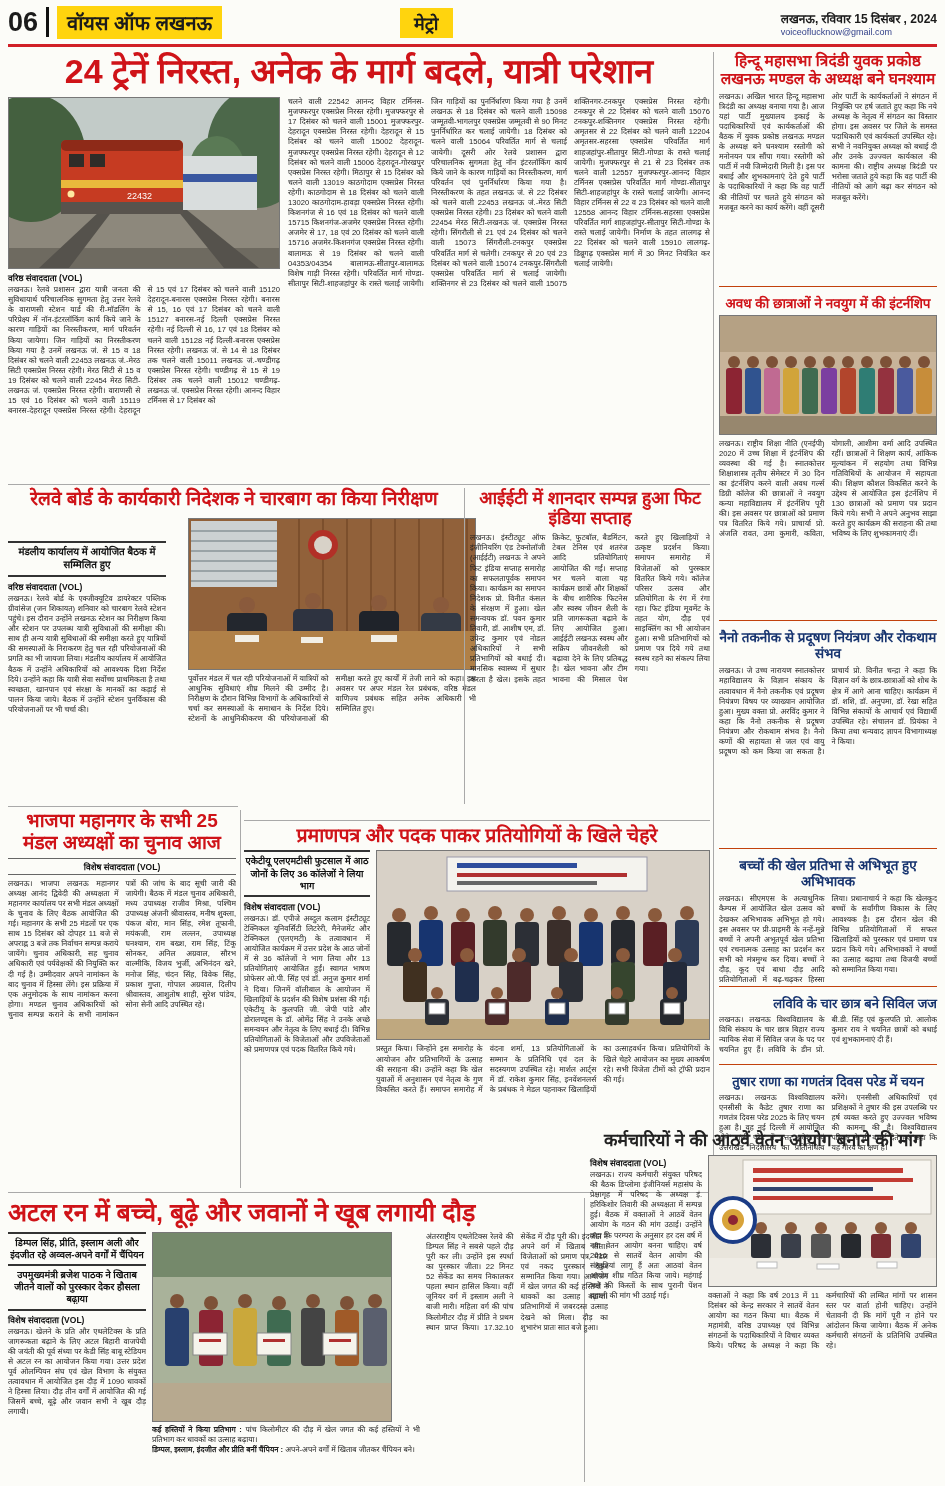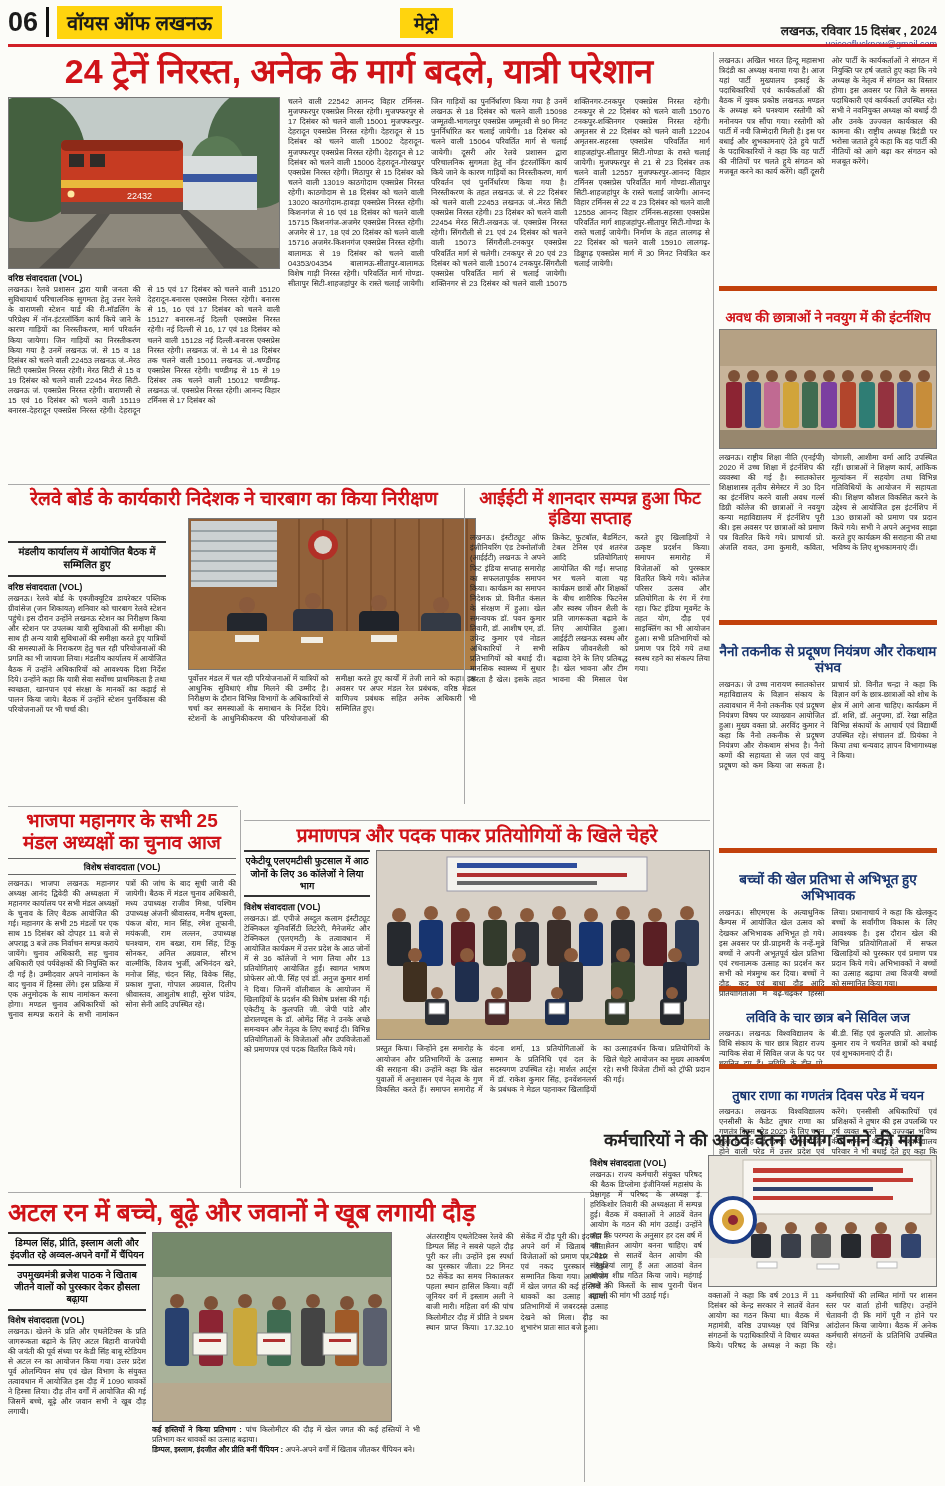--- a/index.html
+++ b/index.html
@@ -11,36 +11,36 @@
   .bt{font-size:7.6px;line-height:1.33;text-align:justify;color:#222;overflow:hidden;}
   .c2{column-count:2;column-gap:7px;}
   .c3{column-count:3;column-gap:7px;}
   .byline{font-size:8.5px;font-weight:bold;color:#111;}
   .byline-c{text-align:center;border-top:1px solid #666;border-bottom:1px solid #666;padding:2px 0;margin:4px 0;}
   .subbox{border-top:2px solid #333;border-bottom:2px solid #333;font-weight:bold;text-align:center;font-size:10px;line-height:1.28;padding:3px 1px;color:#111;}
   .photo{border:1px solid #777;background:#22c55e;overflow:hidden;}
   .photo svg{display:block;}
   .vline{position:absolute;width:1px;background:#a9a9a9;}
   .hline{position:absolute;height:1px;background:#a9a9a9;}
-  .rc{border-top:5px solid #c2410c;padding-top:19px;box-sizing:border-box;}
+  .rc{border-top:1px solid #c2410c;padding-top:9px;box-sizing:border-box;}
   .flexrow{display:flex;}
   .redrule{position:absolute;background:#d12027;}
 </style>
 </head>
 <body>
 
 <div class="page">
 
   <div class="abs" style="left:0;top:0;width:945px;height:44px;display:flex;align-items:center;padding:0 8px;">
     <span style="font-size:27px;font-weight:bold;">06</span>
     <span style="width:3px;height:30px;background:#111;margin:0 8px;display:inline-block;"></span>
     <span style="background:#ffd40e;font-size:20px;font-weight:bold;padding:3px 10px;">वॉयस ऑफ लखनऊ</span>
   </div>
   <div class="abs" style="left:400px;top:8px;background:#ffd40e;font-size:18px;font-weight:bold;padding:3px 14px;">मेट्रो</div>
-  <div class="abs" style="right:8px;top:22px;text-align:right;">
+  <div class="abs" style="right:8px;top:10px;">
     <div style="font-size:12px;font-weight:bold;">लखनऊ, रविवार 15 दिसंबर , 2024</div>
     <div style="font-size:9px;color:#33418a;">voiceoflucknow@gmail.com</div>
   </div>
   <div class="redrule" style="left:8px;top:44px;width:929px;height:3px;"></div>
 
   <div class="abs" style="left:8px;top:52px;width:702px;height:430px;">
     <div class="hl-red" style="font-size:34px;">24 ट्रेनें निरस्त, अनेक के मार्ग बदले, यात्री परेशान</div>
     <div class="flexrow" style="margin-top:6px;gap:8px;">
       <div style="width:272px;flex:none;">
         <div class="photo" style="width:270px;height:170px;">
@@ -68,20 +68,21 @@
         <div class="byline" style="margin:3px 0 2px;">वरिष्ठ संवाददाता (VOL)</div>
         <div class="bt c2" style="height:180px;">लखनऊ। रेलवे प्रशासन द्वारा यात्री जनता की सुविधायार्थ परिचालनिक सुगमता हेतु उत्तर रेलवे के वाराणसी स्टेशन यार्ड की री-मॉडलिंग के परिप्रेक्ष्य में नॉन-इंटरलॉकिंग कार्य किये जाने के कारण गाड़ियों का निरस्तीकरण, मार्ग परिवर्तन किया जायेगा। जिन गाड़ियों का निरस्तीकरण किया गया है उनमें लखनऊ जं. से 15 व 18 दिसंबर को चलने वाली 22453 लखनऊ जं.-मेरठ सिटी एक्सप्रेस निरस्त रहेगी। मेरठ सिटी से 15 व 19 दिसंबर को चलने वाली 22454 मेरठ सिटी-लखनऊ जं. एक्सप्रेस निरस्त रहेगी। वाराणसी से 15 एवं 16 दिसंबर को चलने वाली 15119 बनारस-देहरादून एक्सप्रेस निरस्त रहेगी। देहरादून से 15 एवं 17 दिसंबर को चलने वाली 15120 देहरादून-बनारस एक्सप्रेस निरस्त रहेगी। बनारस से 15, 16 एवं 17 दिसंबर को चलने वाली 15127 बनारस-नई दिल्ली एक्सप्रेस निरस्त रहेगी। नई दिल्ली से 16, 17 एवं 18 दिसंबर को चलने वाली 15128 नई दिल्ली-बनारस एक्सप्रेस निरस्त रहेगी। लखनऊ जं. से 14 से 18 दिसंबर तक चलने वाली 15011 लखनऊ जं.-चण्डीगढ़ एक्सप्रेस निरस्त रहेगी। चण्डीगढ़ से 15 से 19 दिसंबर तक चलने वाली 15012 चण्डीगढ़-लखनऊ जं. एक्सप्रेस निरस्त रहेगी। आनन्द विहार टर्मिनस से 17 दिसंबर को</div>
       </div>
       <div class="bt c3" style="flex:1;height:374px;">चलने वाली 22542 आनन्द विहार टर्मिनस-मुजफ्फरपुर एक्सप्रेस निरस्त रहेगी। मुजफ्फरपुर से 17 दिसंबर को चलने वाली 15001 मुजफ्फरपुर-देहरादून एक्सप्रेस निरस्त रहेगी। देहरादून से 15 दिसंबर को चलने वाली 15002 देहरादून-मुजफ्फरपुर एक्सप्रेस निरस्त रहेगी। देहरादून से 12 दिसंबर को चलने वाली 15006 देहरादून-गोरखपुर एक्सप्रेस निरस्त रहेगी। मिठापुर से 15 दिसंबर को चलने वाली 13019 काठगोदाम एक्सप्रेस निरस्त रहेगी। काठगोदाम से 18 दिसंबर को चलने वाली 13020 काठगोदाम-हावड़ा एक्सप्रेस निरस्त रहेगी। किशनगंज से 16 एवं 18 दिसंबर को चलने वाली 15715 किशनगंज-अजमेर एक्सप्रेस निरस्त रहेगी। अजमेर से 17, 18 एवं 20 दिसंबर को चलने वाली 15716 अजमेर-किशनगंज एक्सप्रेस निरस्त रहेगी। बालामऊ से 19 दिसंबर को चलने वाली 04353/04354 बालामऊ-सीतापुर-बालामऊ विशेष गाड़ी निरस्त रहेगी। परिवर्तित मार्ग गोण्डा-सीतापुर सिटी-शाहजहांपुर के रास्ते चलाई जायेगी। जिन गाड़ियों का पुनर्निर्धारण किया गया है उनमें लखनऊ से 18 दिसंबर को चलने वाली 15098 जम्मूतवी-भागलपुर एक्सप्रेस जम्मूतवी से 90 मिनट पुनर्निर्धारित कर चलाई जायेगी। 18 दिसंबर को चलने वाली 15064 परिवर्तित मार्ग से चलाई जायेगी। दूसरी ओर रेलवे प्रशासन द्वारा परिचालनिक सुगमता हेतु नॉन इंटरलॉकिंग कार्य किये जाने के कारण गाड़ियों का निरस्तीकरण, मार्ग परिवर्तन एवं पुनर्निर्धारण किया गया है। निरस्तीकरण के तहत लखनऊ जं. से 22 दिसंबर को चलने वाली 22453 लखनऊ जं.-मेरठ सिटी एक्सप्रेस निरस्त रहेगी। 23 दिसंबर को चलने वाली 22454 मेरठ सिटी-लखनऊ जं. एक्सप्रेस निरस्त रहेगी। सिंगरौली से 21 एवं 24 दिसंबर को चलने वाली 15073 सिंगरौली-टनकपुर एक्सप्रेस परिवर्तित मार्ग से चलेगी। टनकपुर से 20 एवं 23 दिसंबर को चलने वाली 15074 टनकपुर-सिंगरौली एक्सप्रेस परिवर्तित मार्ग से चलाई जायेगी। शक्तिनगर से 23 दिसंबर को चलने वाली 15075 शक्तिनगर-टनकपुर एक्सप्रेस निरस्त रहेगी। टनकपुर से 22 दिसंबर को चलने वाली 15076 टनकपुर-शक्तिनगर एक्सप्रेस निरस्त रहेगी। अमृतसर से 22 दिसंबर को चलने वाली 12204 अमृतसर-सहरसा एक्सप्रेस परिवर्तित मार्ग शाहजहांपुर-सीतापुर सिटी-गोण्डा के रास्ते चलाई जायेगी। मुजफ्फरपुर से 21 से 23 दिसंबर तक चलने वाली 12557 मुजफ्फरपुर-आनन्द विहार टर्मिनस एक्सप्रेस परिवर्तित मार्ग गोण्डा-सीतापुर सिटी-शाहजहांपुर के रास्ते चलाई जायेगी। आनन्द विहार टर्मिनस से 22 व 23 दिसंबर को चलने वाली 12558 आनन्द विहार टर्मिनस-सहरसा एक्सप्रेस परिवर्तित मार्ग शाहजहांपुर-सीतापुर सिटी-गोण्डा के रास्ते चलाई जायेगी। निर्माण के तहत लालगढ़ से 22 दिसंबर को चलने वाली 15910 लालगढ़-डिब्रूगढ़ एक्सप्रेस मार्ग में 30 मिनट नियंत्रित कर चलाई जायेगी।</div>
     </div>
   </div>
 
   <div class="vline" style="left:713px;top:52px;height:1136px;"></div>
 
   <div class="abs" style="left:719px;top:52px;width:218px;height:232px;">
+    <div class="hl-red" style="font-size:15.5px;">हिन्दू महासभा त्रिदंडी युवक प्रकोष्ठ लखनऊ मण्डल के अध्यक्ष बने घनश्याम</div>
     <div class="bt c2" style="height:180px;margin-top:4px;">लखनऊ। अखिल भारत हिन्दू महासभा त्रिदंडी का अध्यक्ष बनाया गया है। आज यहां पार्टी मुख्यालय इकाई के पदाधिकारियों एवं कार्यकर्ताओं की बैठक में युवक प्रकोष्ठ लखनऊ मण्डल के अध्यक्ष बने घनश्याम रस्तोगी को मनोनयन पत्र सौंपा गया। रस्तोगी को पार्टी में नयी जिम्मेदारी मिली है। इस पर बधाई और शुभकामनाएं देते हुये पार्टी के पदाधिकारियों ने कहा कि वह पार्टी की नीतियों पर चलते हुये संगठन को मजबूत करने का कार्य करेंगे। वहीं दूसरी ओर पार्टी के कार्यकर्ताओं ने संगठन में नियुक्ति पर हर्ष जताते हुए कहा कि नये अध्यक्ष के नेतृत्व में संगठन का विस्तार होगा। इस अवसर पर जिले के समस्त पदाधिकारी एवं कार्यकर्ता उपस्थित रहे। सभी ने नवनियुक्त अध्यक्ष को बधाई दी और उनके उज्ज्वल कार्यकाल की कामना की। राष्ट्रीय अध्यक्ष त्रिदंडी पर भरोसा जताते हुये कहा कि वह पार्टी की नीतियों को आगे बढ़ा कर संगठन को मजबूत करेंगे।</div>
   </div>
 
   <div class="abs rc" style="left:719px;top:286px;width:218px;height:330px;">
     <div class="hl-red" style="font-size:13.5px;">अवध की छात्राओं ने नवयुग में की इंटर्नशिप</div>
     <div class="photo" style="width:216px;height:118px;margin-top:3px;">
       <svg width="216" height="118" viewBox="0 0 216 118" preserveAspectRatio="none">
         <rect width="216" height="118" fill="#c8b49a"></rect>
         <rect width="216" height="36" fill="#b5a184"></rect>
         <rect y="100" width="216" height="18" fill="#97876e"></rect>
@@ -116,21 +117,21 @@
     <div class="hl-blue" style="font-size:13.5px;">नैनो तकनीक से प्रदूषण नियंत्रण और रोकथाम संभव</div>
     <div class="bt c2" style="height:142px;margin-top:4px;">लखनऊ। जे उच्च नारायण स्नातकोत्तर महाविद्यालय के विज्ञान संकाय के तत्वावधान में नैनो तकनीक एवं प्रदूषण नियंत्रण विषय पर व्याख्यान आयोजित हुआ। मुख्य वक्ता प्रो. अरविंद कुमार ने कहा कि नैनो तकनीक से प्रदूषण नियंत्रण और रोकथाम संभव है। नैनो कणों की सहायता से जल एवं वायु प्रदूषण को कम किया जा सकता है। प्राचार्य प्रो. विनीत चन्द्रा ने कहा कि विज्ञान वर्ग के छात्र-छात्राओं को शोध के क्षेत्र में आगे आना चाहिए। कार्यक्रम में डॉ. शशि, डॉ. अनुपमा, डॉ. रेखा सहित विभिन्न संकायों के आचार्य एवं विद्यार्थी उपस्थित रहे। संचालन डॉ. प्रियंका ने किया तथा धन्यवाद ज्ञापन विभागाध्यक्ष ने किया।</div>
   </div>
 
   <div class="abs rc" style="left:719px;top:812px;width:218px;height:172px;margin-top:36px;">
     <div class="hl-blue" style="font-size:13.5px;">बच्चों की खेल प्रतिभा से अभिभूत हुए अभिभावक</div>
     <div class="bt c2" style="height:126px;margin-top:4px;">लखनऊ। सीएमएस के अत्याधुनिक कैम्पस में आयोजित खेल उत्सव को देखकर अभिभावक अभिभूत हो गये। इस अवसर पर प्री-प्राइमरी के नन्हें-मुन्ने बच्चों ने अपनी अभूतपूर्व खेल प्रतिभा एवं रचनात्मक उत्साह का प्रदर्शन कर सभी को मंत्रमुग्ध कर दिया। बच्चों ने दौड़, कूद एवं बाधा दौड़ आदि प्रतियोगिताओं में बढ़-चढ़कर हिस्सा लिया। प्रधानाचार्य ने कहा कि खेलकूद बच्चों के सर्वांगीण विकास के लिए आवश्यक है। इस दौरान खेल की विभिन्न प्रतियोगिताओं में सफल खिलाड़ियों को पुरस्कार एवं प्रमाण पत्र प्रदान किये गये। अभिभावकों ने बच्चों का उत्साह बढ़ाया तथा विजयी बच्चों को सम्मानित किया गया।</div>
   </div>
 
   <div class="abs rc" style="left:719px;top:986px;width:218px;height:76px;">
-    <div class="hl-blue" style="font-size:13px;">लविवि के चार छात्र बने सिविल जज</div>
+    <div class="hl-blue" style="font-size:13px;text-align:right;">लविवि के चार छात्र बने सिविल जज</div>
     <div class="bt c2" style="height:50px;margin-top:3px;">लखनऊ। लखनऊ विश्वविद्यालय के विधि संकाय के चार छात्र बिहार राज्य न्यायिक सेवा में सिविल जज के पद पर चयनित हुए हैं। लविवि के डीन प्रो. बी.डी. सिंह एवं कुलपति प्रो. आलोक कुमार राय ने चयनित छात्रों को बधाई एवं शुभकामनाएं दी हैं।</div>
   </div>
 
   <div class="abs rc" style="left:719px;top:1064px;width:218px;height:124px;">
     <div class="hl-blue" style="font-size:13px;">तुषार राणा का गणतंत्र दिवस परेड में चयन</div>
     <div class="bt c2" style="height:94px;margin-top:3px;">लखनऊ। लखनऊ विश्वविद्यालय एनसीसी के कैडेट तुषार राणा का गणतंत्र दिवस परेड 2025 के लिए चयन हुआ है। वह नई दिल्ली में आयोजित होने वाली परेड में उत्तर प्रदेश एवं उत्तराखंड निदेशालय का प्रतिनिधित्व करेंगे। एनसीसी अधिकारियों एवं प्रशिक्षकों ने तुषार की इस उपलब्धि पर हर्ष व्यक्त करते हुए उज्ज्वल भविष्य की कामना की है। विश्वविद्यालय परिवार ने भी बधाई देते हुए कहा कि यह गौरव का क्षण है।</div>
   </div>
 
   <div class="hline" style="left:8px;top:484px;width:702px;"></div>
 

